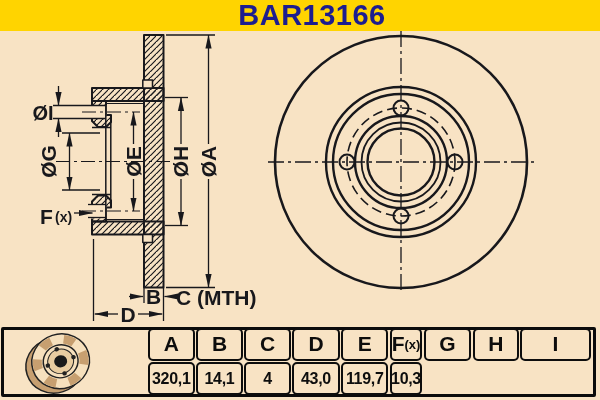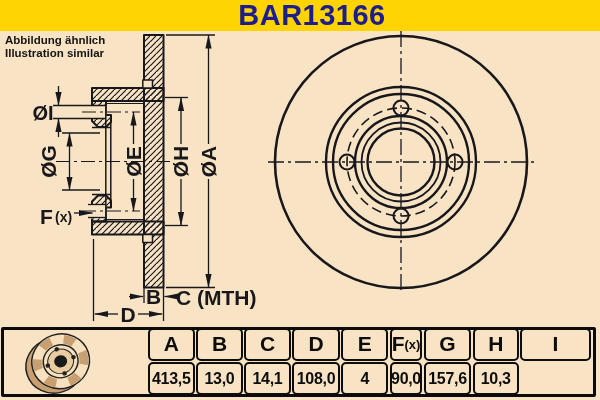--- a/index.html
+++ b/index.html
@@ -48,24 +48,20 @@
   text{fill:#18181c;font-family:"Liberation Sans",sans-serif;font-weight:bold;}
 </style>
 </head>
 <body>
 
 <div class="stage">
 
   <div class="banner"></div>
   <div class="title">BAR13166</div>
 
-  <div class="note">
-    <div>Abbildung ähnlich</div>
-    <div>Illustration similar</div>
-  </div>
 
   <svg class="drawing" width="600" height="400" viewBox="0 0 600 400">
     <defs>
       <pattern id="hat" patternUnits="userSpaceOnUse" width="6" height="6">
         <path d="M-1,7 L7,-1 M-1,13 L13,-1" stroke="#18181c" stroke-width="1.2" fill="none"></path>
       </pattern>
       <marker id="ah" viewBox="0 0 14 8" refX="13.5" refY="4" markerWidth="14" markerHeight="8" markerUnits="userSpaceOnUse" orient="auto-start-reverse">
         <path d="M0,0.9 L14,4 L0,7.1 Z" fill="#18181c"></path>
       </marker>
     </defs>
@@ -194,23 +190,21 @@
     <div class="cell hdr">D</div>
     <div class="cell hdr">E</div>
     <div class="cell hdr">
         <span>F</span>
         <span class="fx-sub">(x)</span>
       </div>
     <div class="cell hdr">G</div>
     <div class="cell hdr">H</div>
     <div class="cell hdr">I</div>
 
-    <div class="cell val">413,5</div>
-    <div class="cell val">13,0</div>
+    <div class="cell val">320,1</div>
     <div class="cell val">14,1</div>
-    <div class="cell val">108,0</div>
     <div class="cell val">4</div>
-    <div class="cell val">90,0</div>
-    <div class="cell val">157,6</div>
+    <div class="cell val">43,0</div>
+    <div class="cell val">119,7</div>
     <div class="cell val">10,3</div>
   </div>
 
 </div>
 
 </body></html>

